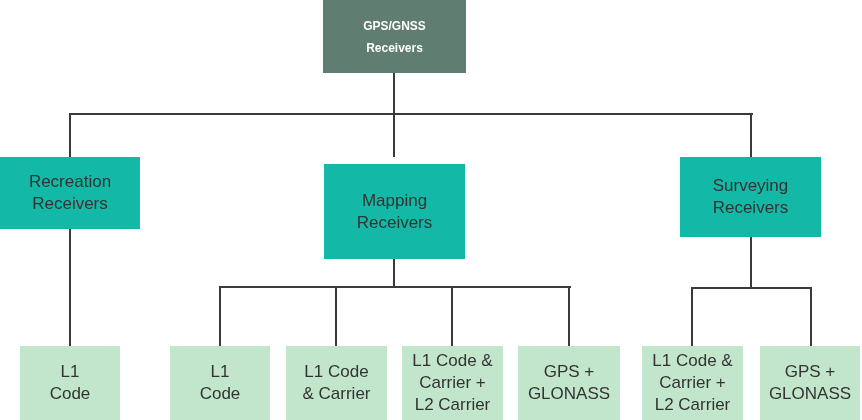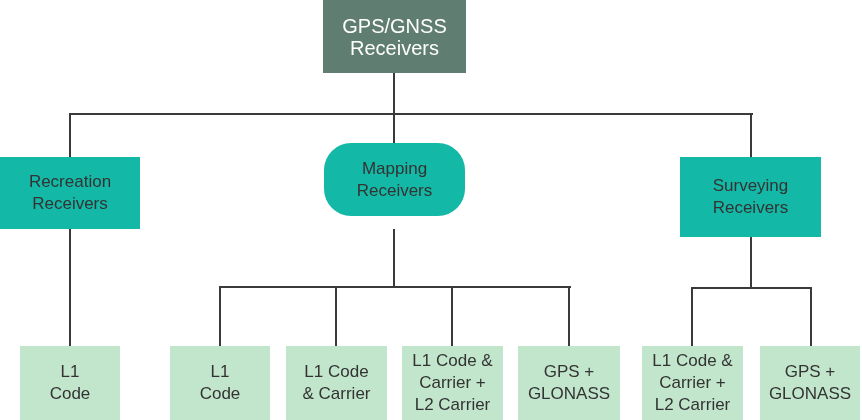--- a/index.html
+++ b/index.html
@@ -1,21 +1,21 @@
 <!DOCTYPE html>
 <html><head>
   <meta charset="utf-8">
   <style>
     html, body { margin: 0; padding: 0; background: #ffffff; }
     body { width: 862px; height: 420px; position: relative; overflow: hidden;
            font-family: "Liberation Sans", sans-serif; }
     .line { position: absolute; background: #3a3a3a; }
     .box { position: absolute; display: flex; align-items: center; justify-content: center;
            text-align: center; box-sizing: border-box; white-space: pre-line; }
-    .root { background: #5f7d71; color: #ffffff; font-weight: normal; font-size: 20px; line-height: 22px; }
+    .root { background: #5f7d71; color: #ffffff; font-weight: bold; font-size: 12px; line-height: 22px; }
     .mid { background: #14b8a6; color: #333333; font-size: 17px; line-height: 22px; }
     .leaf { background: #c2e6cc; color: #333333; font-size: 17px; line-height: 22px; }
   </style>
 </head>
 <body>
 
 <div class="line" style="left:393px;top:73px;width:2px;height:42px;"></div>
 <div class="line" style="left:69px;top:113px;width:684px;height:2px;"></div>
 <div class="line" style="left:69px;top:113px;width:2px;height:44px;"></div>
 <div class="line" style="left:393px;top:113px;width:2px;height:44px;"></div>
@@ -37,21 +37,21 @@
 
 <div class="box root" style="left:323px;top:0;width:143px;height:73px;">
   <span>GPS/GNSS
 Receivers</span>
 </div>
 
 <div class="box mid" style="left:0;top:157px;width:140px;height:72px;">
   <span>Recreation
 Receivers</span>
 </div>
-<div class="box mid" style="left:324px;top:143px;width:141px;height:73px;border-radius:27px;">
+<div class="box mid" style="left:324px;top:164px;width:141px;height:95px;">
   <span>Mapping
 Receivers</span>
 </div>
 <div class="box mid" style="left:680px;top:157px;width:141px;height:80px;">
   <span>Surveying
 Receivers</span>
 </div>
 
 <div class="box leaf" style="left:20px;top:346px;width:100px;height:74px;">
   <span>L1

